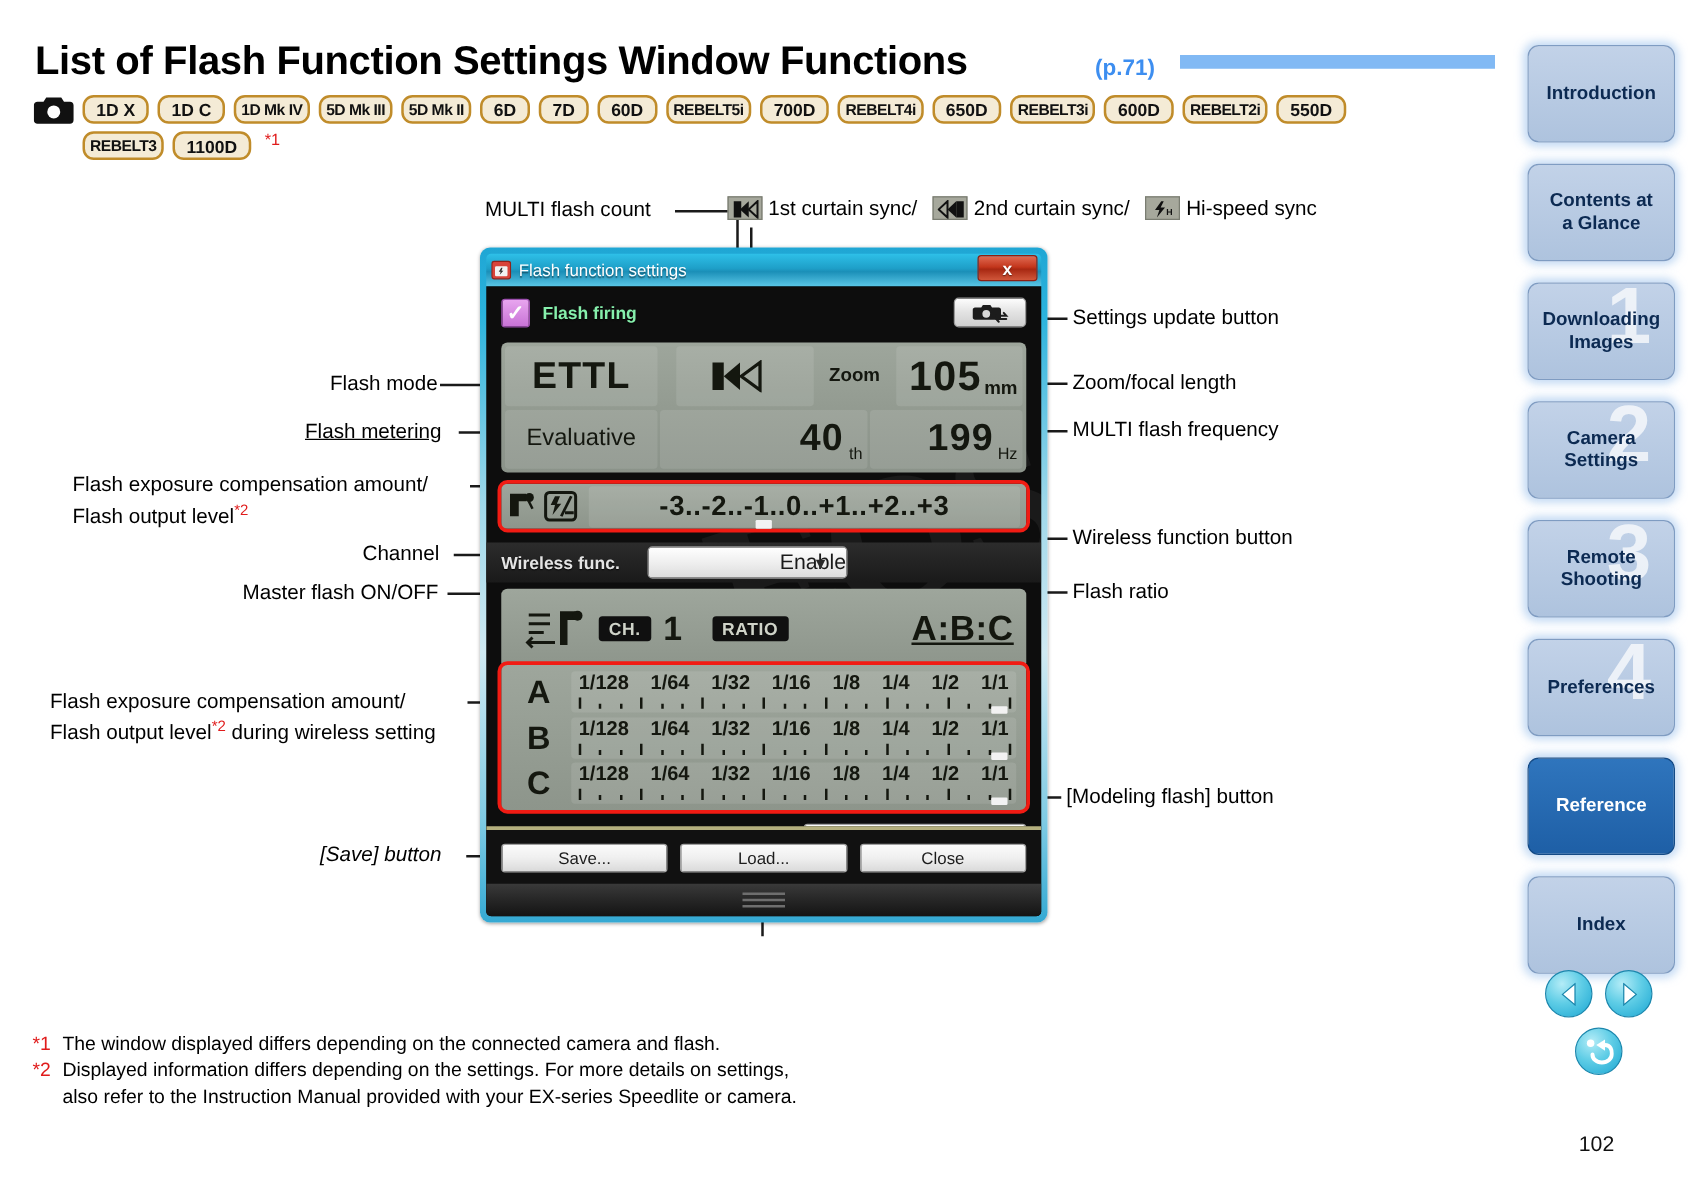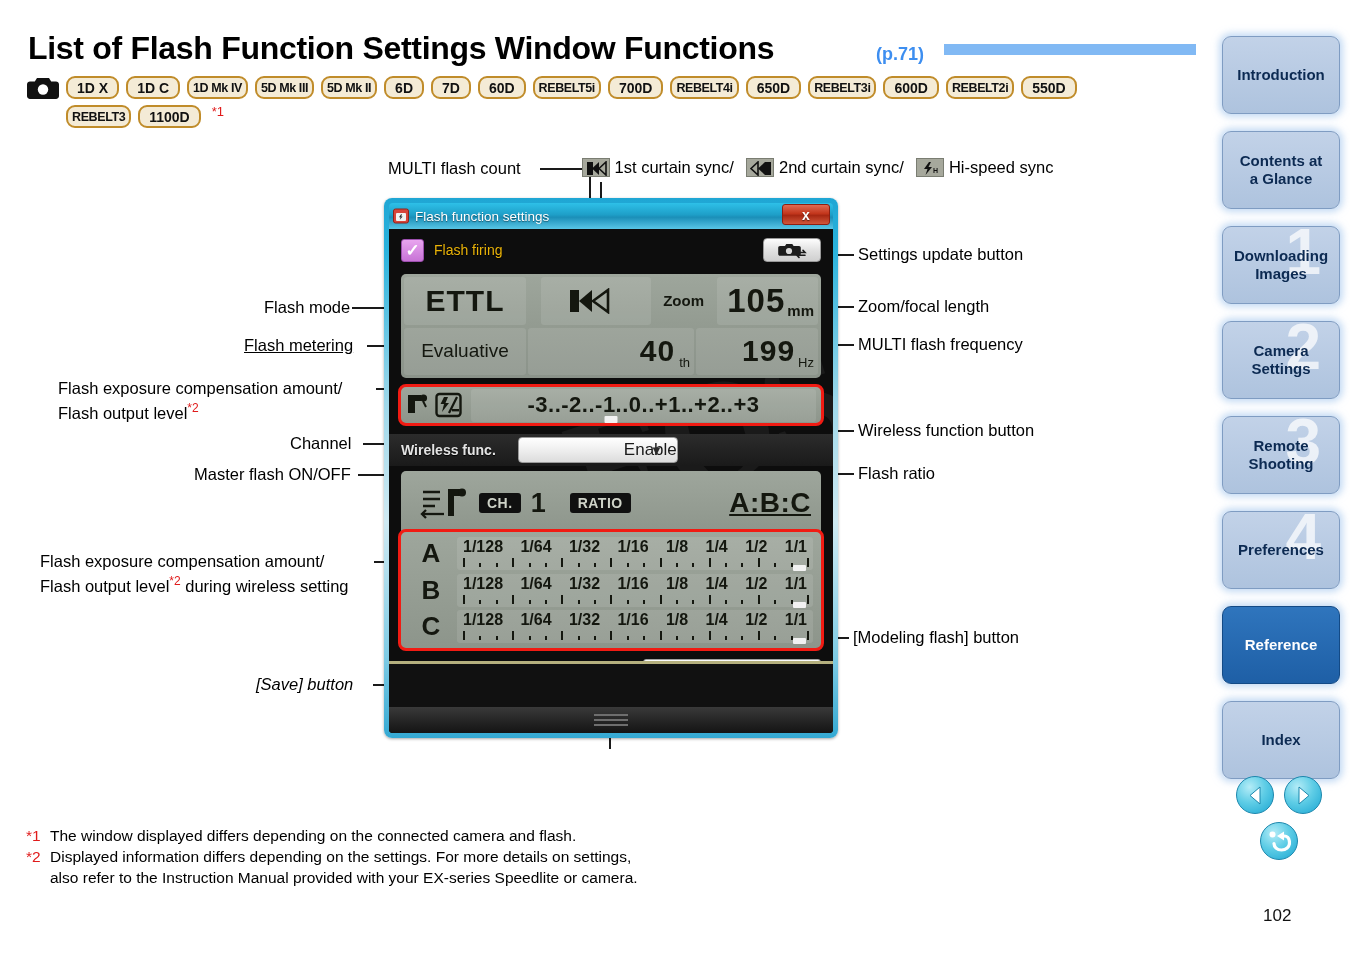--- a/index.html
+++ b/index.html
@@ -116,21 +116,21 @@
     display:flex; align-items:center; padding:0 12px;
   }
   #flash-firing-check {
     width:23px; height:23px; border-radius:3px;
     background:linear-gradient(180deg,#e8a5ef 0%,#c873d6 100%);
     border:1px solid #9c4fae;
     display:flex; align-items:center; justify-content:center;
     color:#fff; font-size:17px; font-weight:bold;
   }
   #flash-firing-label {
-    margin-left:10px; color:#eab308; font-size:14px; font-weight:normal;
+    margin-left:10px; color:#86efac; font-size:14px; font-weight:bold;
     text-shadow:0 1px 1px #000;
   }
   #settings-update-btn {
     margin-left:auto; width:58px; height:24px; border-radius:4px;
     background:linear-gradient(180deg,#fdfdfd 0%,#e2e2e2 50%,#cfcfcf 100%);
     border:1px solid #999; display:flex; align-items:center; justify-content:center;
   }
 
   
   #lcd-main {
@@ -660,20 +660,25 @@
               <i class="tick major" style="left: 100%;"></i>
             </div>
             <div class="group-pointer"></div>
           </div>
         </div>
       </div>
 
     <div id="modeling-flash-btn">Modeling flash</div>
 
     <div id="dlg-footer">
+      <div id="footer-buttons">
+          <div class="footer-btn">Save...</div>
+          <div class="footer-btn">Load...</div>
+          <div class="footer-btn">Close</div>
+        </div>
       <div id="grip-bar">
         <span class="grip-lines">
             <i></i>
             <i></i>
             <i></i>
           </span>
       </div>
     </div>
   </div>
 </div>

